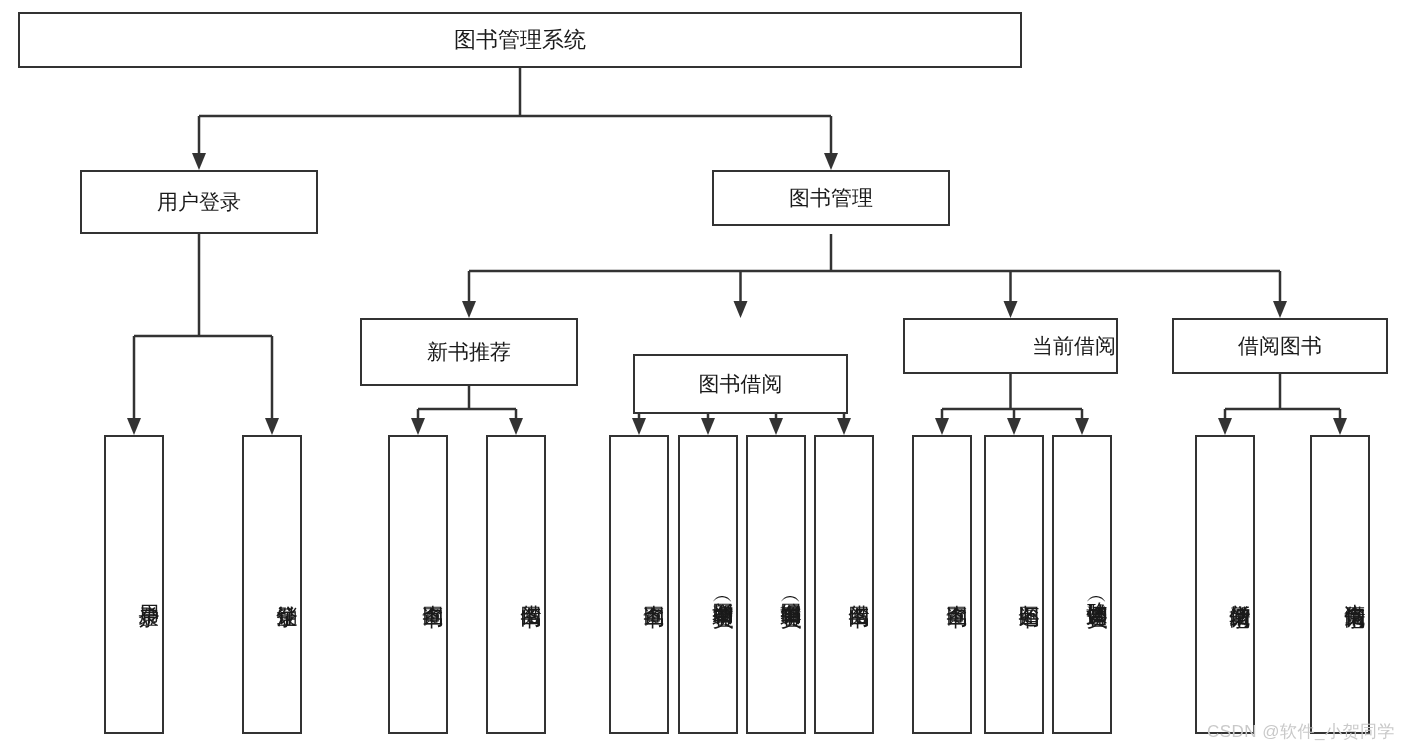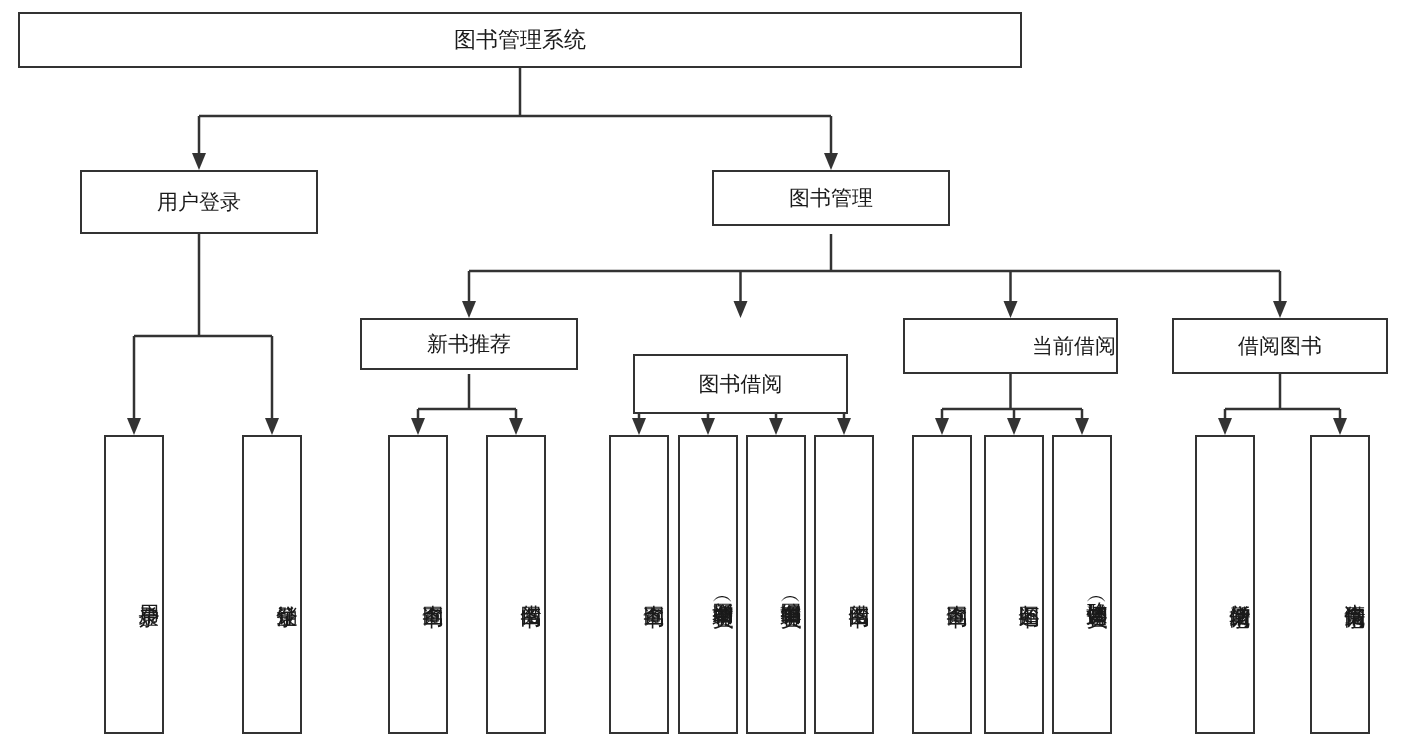--- a/index.html
+++ b/index.html
@@ -138,21 +138,21 @@
   <div id="nodes-layer">
       <div class="node-box level0" style="left: 18px; top: 12px; width: 1004px; height: 56px; border-color: rgb(51, 51, 51); background: rgb(255, 255, 255); color: rgb(26, 26, 26);">
         <span class="node-label">图书管理系统</span>
       </div>
       <div class="node-box level1" style="left: 80px; top: 170px; width: 238px; height: 64px; border-color: rgb(51, 51, 51); background: rgb(255, 255, 255); color: rgb(26, 26, 26);">
         <span class="node-label">用户登录</span>
       </div>
       <div class="node-box level1" style="left: 712px; top: 170px; width: 238px; height: 56px; border-color: rgb(51, 51, 51); background: rgb(255, 255, 255); color: rgb(26, 26, 26);">
         <span class="node-label">图书管理</span>
       </div>
-      <div class="node-box level2" style="left: 360px; top: 318px; width: 218px; height: 52px; border-color: rgb(51, 51, 51); background: rgb(255, 255, 255); color: rgb(26, 26, 26);">
+      <div class="node-box level2" style="left: 360px; top: 318px; width: 218px; height: 68px; border-color: rgb(51, 51, 51); background: rgb(255, 255, 255); color: rgb(26, 26, 26);">
         <span class="node-label">新书推荐</span>
       </div>
       <div class="node-box level2" style="left: 633px; top: 318px; width: 215px; height: 60px; border-color: rgb(51, 51, 51); background: rgb(255, 255, 255); color: rgb(26, 26, 26); margin-top: 36px;">
         <span class="node-label">图书借阅</span>
       </div>
       <div class="node-box level2" style="left: 903px; top: 318px; width: 215px; height: 56px; border-color: rgb(51, 51, 51); background: rgb(255, 255, 255); color: rgb(26, 26, 26); justify-content: flex-end;">
         <span class="node-label">当前借阅</span>
       </div>
       <div class="node-box level2" style="left: 1172px; top: 318px; width: 216px; height: 56px; border-color: rgb(51, 51, 51); background: rgb(255, 255, 255); color: rgb(26, 26, 26);">
         <span class="node-label">借阅图书</span>
@@ -191,13 +191,14 @@
         <span class="node-label">确认归还（管理员）</span>
       </div>
       <div class="node-box leaf" style="left: 1195px; top: 435px; width: 60px; height: 299px; border-color: rgb(51, 51, 51); background: rgb(255, 255, 255); color: rgb(26, 26, 26);">
         <span class="node-label">新增借阅记录</span>
       </div>
       <div class="node-box leaf" style="left: 1310px; top: 435px; width: 60px; height: 299px; border-color: rgb(51, 51, 51); background: rgb(255, 255, 255); color: rgb(26, 26, 26);">
         <span class="node-label">查询借阅记录</span>
       </div>
     </div>
 
+  <div id="watermark">CSDN @软件_小贺同学</div>
 </div>
 
 </body></html>

